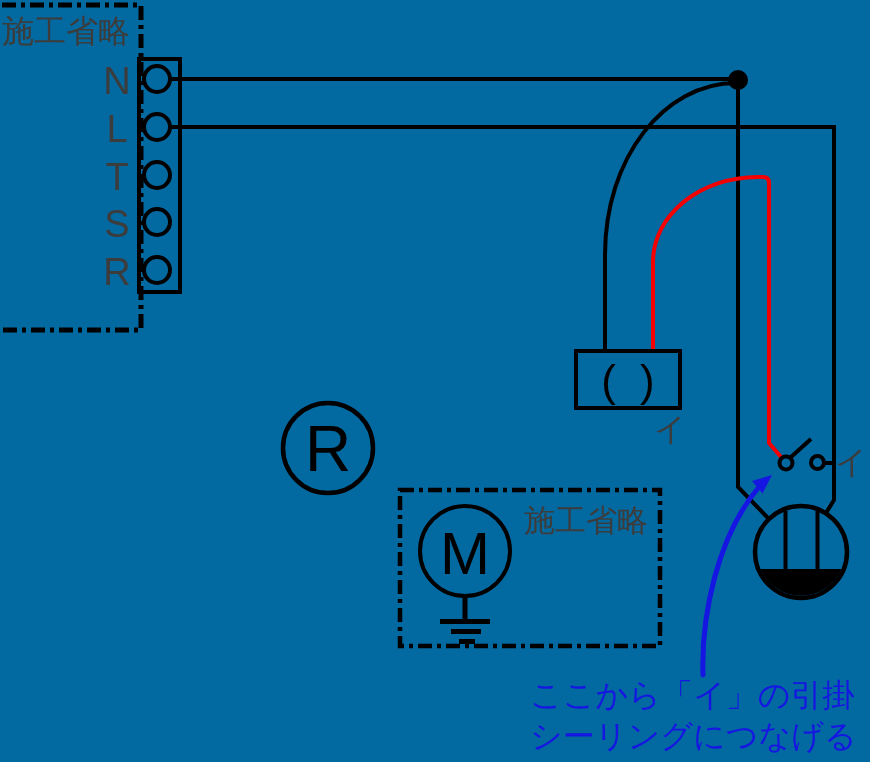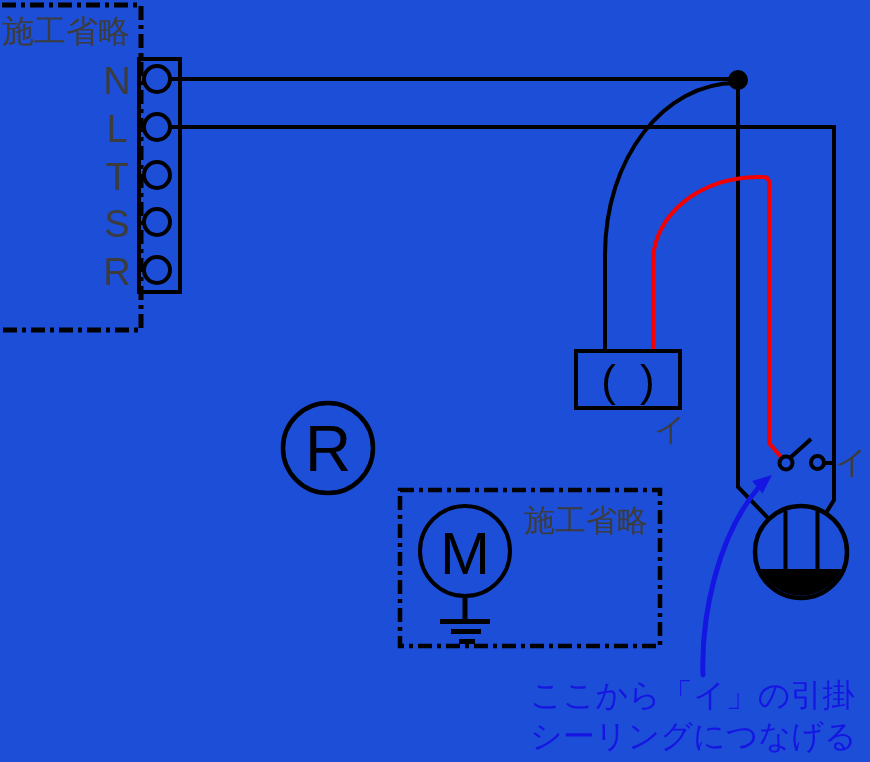--- a/index.html
+++ b/index.html
@@ -1,20 +1,20 @@
 <!DOCTYPE html>
 <html><head>
 <meta charset="utf-8">
 <style>
   html,body { margin:0; padding:0; }
   body { background:#FDF8EC; }
   .stage {
     position:relative;
     width:870px; height:762px;
-    background:#1d4ed8;
+    background:#0369a1;
     overflow:hidden;
     font-family:"Liberation Sans", sans-serif;
   }
   svg text {
     font-family:"Liberation Sans", sans-serif;
   }
   .jp-label   { font-size:32px; }
   .jp-label-sm{ font-size:31px; }
   .term-label { font-size:38px; text-anchor:middle; }
   .circ-letter{ text-anchor:middle; }

